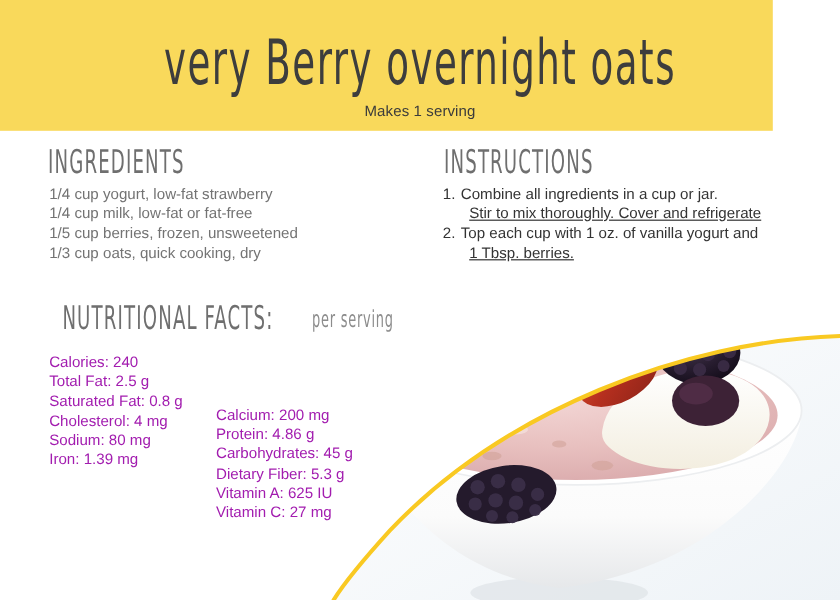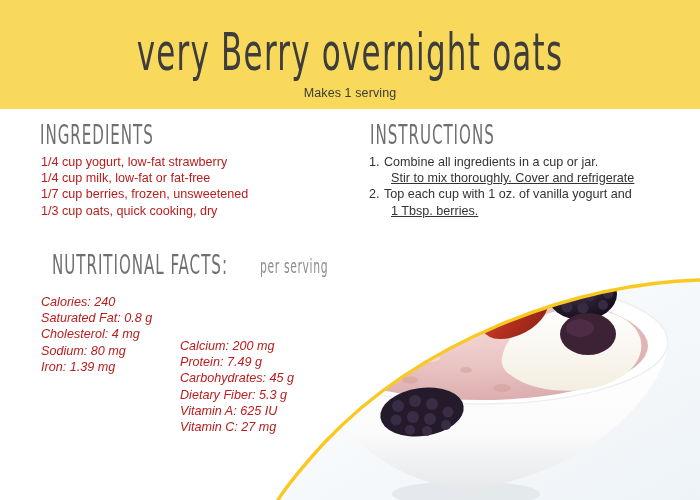--- a/index.html
+++ b/index.html
@@ -22,21 +22,21 @@
     height: 500px;
     background: #ffffff;
     overflow: hidden;
   }
 
   
   #header-banner {
     position: absolute;
     left: 0;
     top: 0;
-    width: 700px;
+    width: 644px;
     height: 109px;
     background: #f9d95b;
   }
   #recipe-title {
     position: absolute;
     left: 0;
     top: 24px;
     width: 700px;
     text-align: center;
     font-family: "Liberation Sans Narrow", "DejaVu Sans Condensed", "Liberation Sans", sans-serif;
@@ -115,21 +115,21 @@
   
   #ingredients-list {
     position: absolute;
     left: 41px;
     top: 154px;
     margin: 0;
     padding: 0;
     list-style: none;
     font-size: 12.6px;
     line-height: 16.2px;
-    color: #b91c1c;
+    color: #737373;
     white-space: nowrap;
   }
   #instructions-list {
     position: absolute;
     left: 369px;
     top: 154px;
     margin: 0;
     padding: 0;
     list-style: none;
     font-size: 12.6px;
@@ -151,23 +151,22 @@
   .instruction-line { white-space: nowrap; }
   .instruction-line.indented { padding-left: 7px; text-decoration: underline; }
 
   .nutrition-col {
     position: absolute;
     margin: 0;
     padding: 0;
     list-style: none;
     font-size: 12.6px;
     line-height: 16.2px;
-    color: #b91c1c;
-    white-space: nowrap;
-    font-style: italic;
+    color: #a21caf;
+    white-space: nowrap;
   }
   #nutrition-col-left { left: 41px; top: 294px; }
   #nutrition-col-right { left: 180px; top: 294px; margin-top: 44px; }
 
   
   #photo-area {
     position: absolute;
     left: 270px;
     top: 262px;
     width: 430px;
@@ -184,21 +183,21 @@
   <div id="header-banner">
     <div id="recipe-title">very Berry overnight oats</div>
     <div id="subtitle">Makes 1 serving</div>
   </div>
 
   <div id="ingredients-heading" class="section-heading">INGREDIENTS</div>
 
   <ul id="ingredients-list">
     <li>1/4 cup yogurt, low-fat strawberry</li>
     <li>1/4 cup milk, low-fat or fat-free</li>
-    <li>1/7 cup berries, frozen, unsweetened</li>
+    <li>1/5 cup berries, frozen, unsweetened</li>
     <li>1/3 cup oats, quick cooking, dry</li>
   </ul>
 
   <div id="instructions-heading" class="section-heading">INSTRUCTIONS</div>
 
   <ul id="instructions-list">
     <li class="instruction-item">
       <span class="instruction-num">1.</span>
       <span class="instruction-body">
         <span class="instruction-line">Combine all ingredients in a cup or jar.</span><br>
@@ -213,29 +212,30 @@
       </span>
     </li>
   </ul>
 
   <div id="nutrition-heading-wrap">
     <span id="nutrition-heading-main">NUTRITIONAL FACTS:</span><span id="nutrition-heading-sub">per serving</span>
   </div>
 
   <ul id="nutrition-col-left" class="nutrition-col">
     <li>Calories: 240</li>
+    <li>Total Fat: 2.5 g</li>
     <li>Saturated Fat: 0.8 g</li>
     <li>Cholesterol:  4 mg</li>
     <li>Sodium: 80 mg</li>
     <li>Iron: 1.39 mg</li>
   </ul>
 
   <ul id="nutrition-col-right" class="nutrition-col">
     <li>Calcium: 200 mg</li>
-    <li>Protein: 7.49 g</li>
+    <li>Protein: 4.86 g</li>
     <li>Carbohydrates: 45 g</li>
     <li>Dietary Fiber: 5.3 g</li>
     <li>Vitamin A: 625 IU</li>
     <li>Vitamin C: 27 mg</li>
   </ul>
 
   <div id="photo-area">
     <svg class="photo-svg" width="430" height="238" viewBox="0 0 430 238">
       <defs>
         <clipPath id="arcClip">

